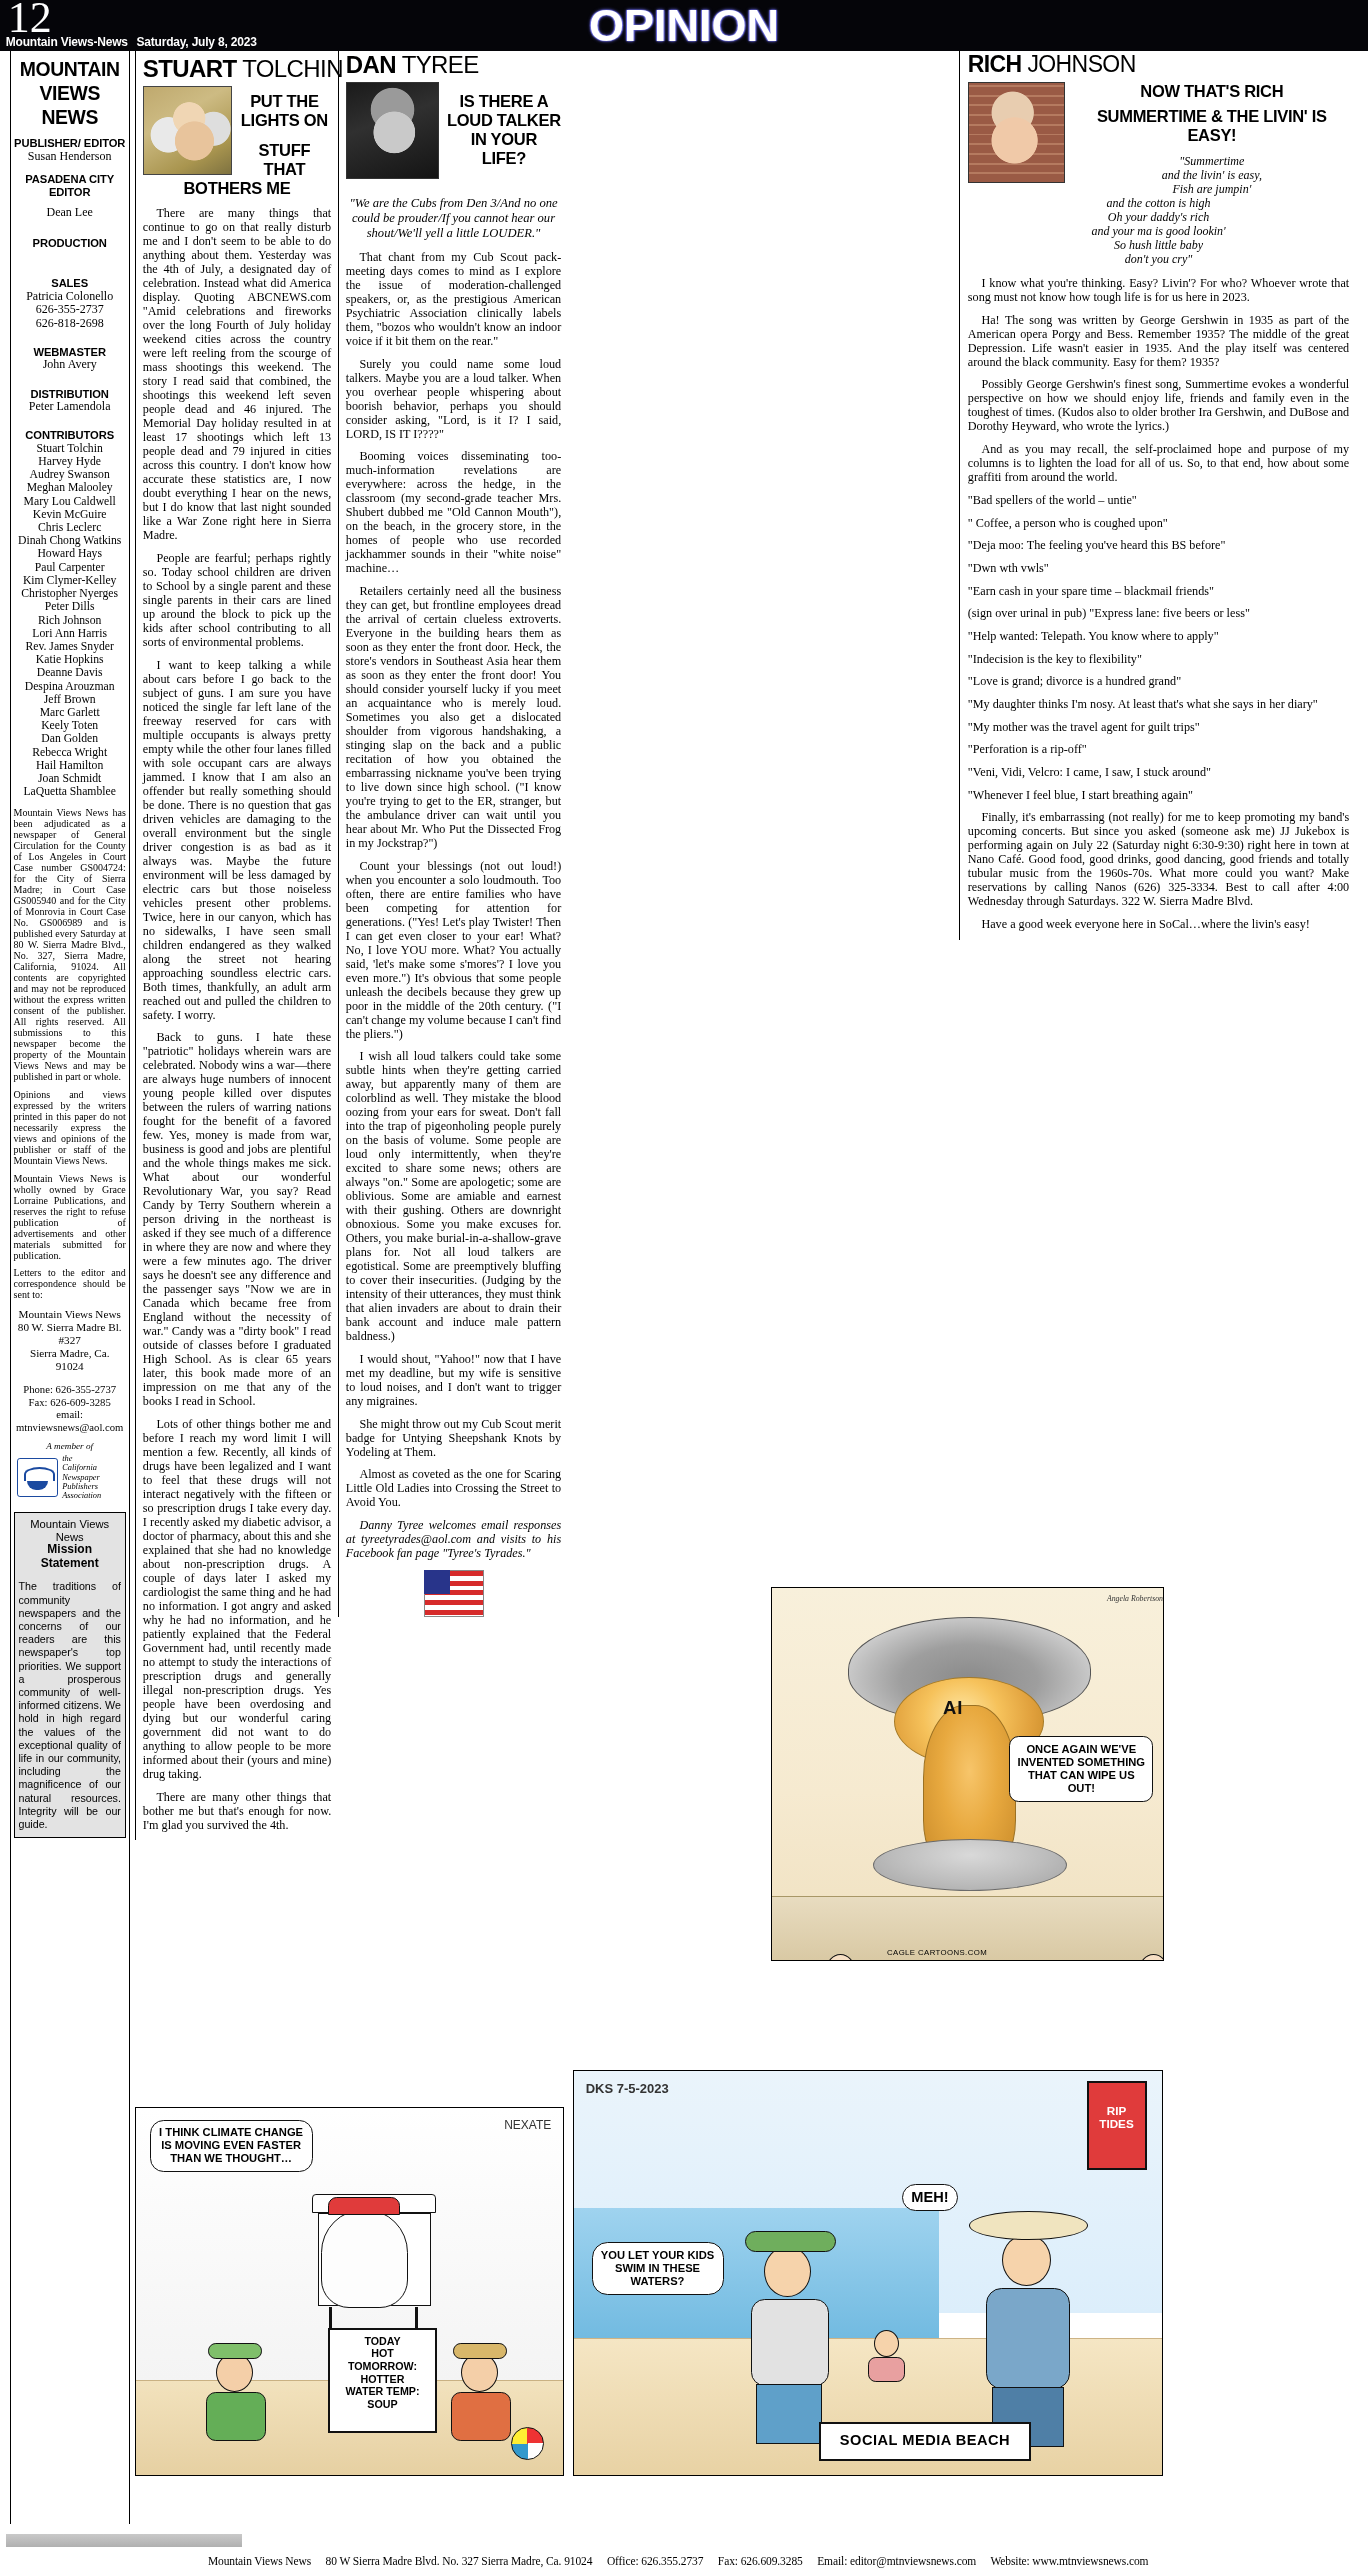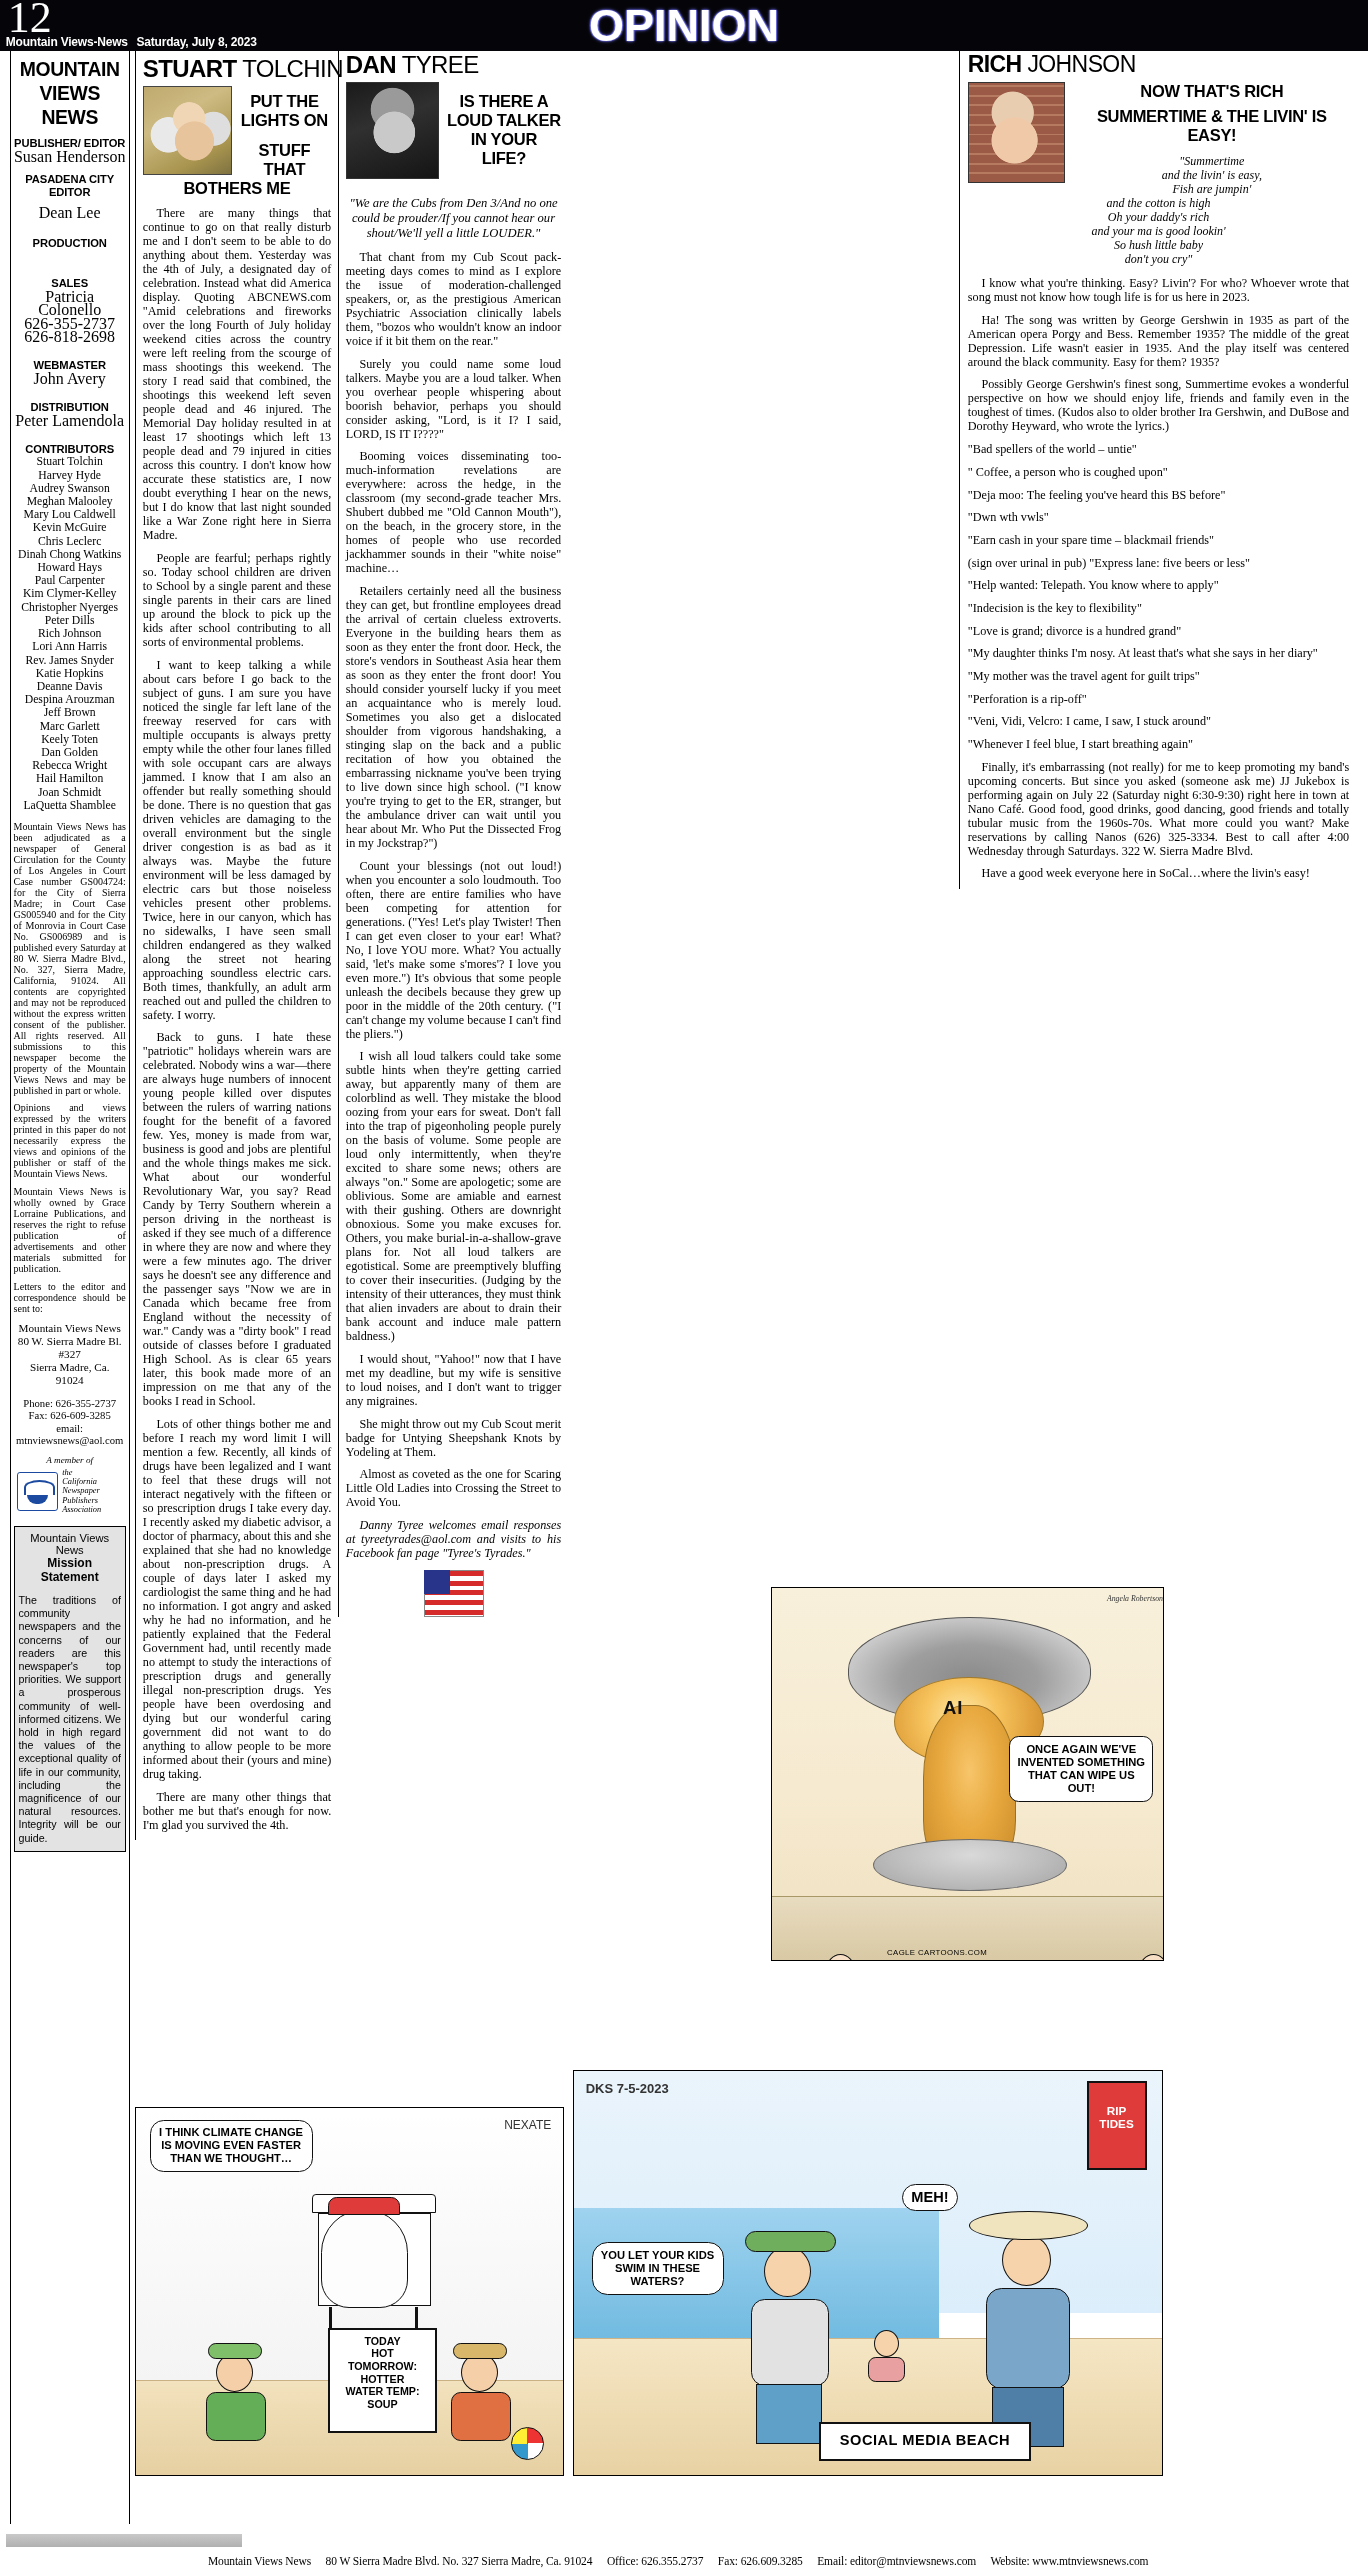--- a/index.html
+++ b/index.html
@@ -60,21 +60,21 @@
   }
   .sec-head {
     text-align: center;
     font-family: "Liberation Sans", sans-serif;
     font-weight: bold; font-size: 11.2px; line-height: 12.6px;
     margin-top: 9.7px; letter-spacing: -0.1px;
   }
   .sec-name {
     text-align: center;
     font-family: "Liberation Serif", serif;
-    font-size: 16px; line-height: 13.6px;
+    font-size: 12px; line-height: 13.6px;
   }
   .contrib {
     text-align: center;
     font-family: "Liberation Serif", serif;
     font-size: 11.7px; line-height: 13.2px;
   }
   .legal {
     font-family: "Liberation Serif", serif;
     font-size: 10px; line-height: 11px;
     text-align: justify; margin-top: 8.7px;
@@ -458,20 +458,21 @@
         <div>and your ma is good lookin'</div>
         <div>So hush little baby</div>
         <div>don't you cry"</div>
       </div>
       <div style="clear:both;"></div>
 
       <div class="bodytext">
         <p>I know what you're thinking. Easy? Livin'? For who? Whoever wrote that song must not know how tough life is for us here in 2023.</p>
         <p>Ha!  The song was written by George Gershwin in 1935 as part of the American opera Porgy and Bess. Remember 1935? The middle of the great Depression. Life wasn't easier in 1935.  And the play itself was centered around the black community. Easy for them? 1935?</p>
         <p>Possibly George Gershwin's finest song, Summertime evokes a wonderful perspective on how we should enjoy life, friends and family even in the toughest of times.  (Kudos also to older brother Ira Gershwin, and DuBose and Dorothy Heyward, who wrote the lyrics.)</p>
+        <p>And as you may recall, the self-proclaimed hope and purpose of my columns is to lighten the load for all of us. So, to that end, how about some graffiti from around the world.</p>
 
         <p class="noindent">"Bad spellers of the world – untie"</p>
         <p class="noindent">" Coffee, a person who is coughed upon"</p>
         <p class="noindent">"Deja moo: The feeling you've heard this BS before"</p>
         <p class="noindent">"Dwn wth vwls"</p>
         <p class="noindent">"Earn cash in your spare time – blackmail friends"</p>
         <p class="noindent">(sign over urinal in pub) "Express lane: five beers or less"</p>
         <p class="noindent">"Help wanted: Telepath. You know where to apply"</p>
         <p class="noindent">"Indecision is the key to flexibility"</p>
         <p class="noindent">"Love is grand; divorce is a hundred grand"</p>

